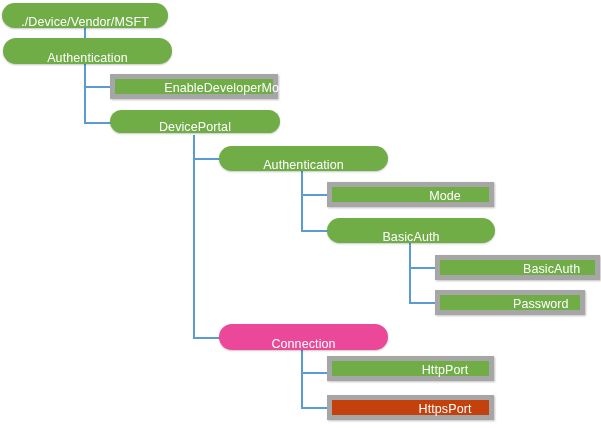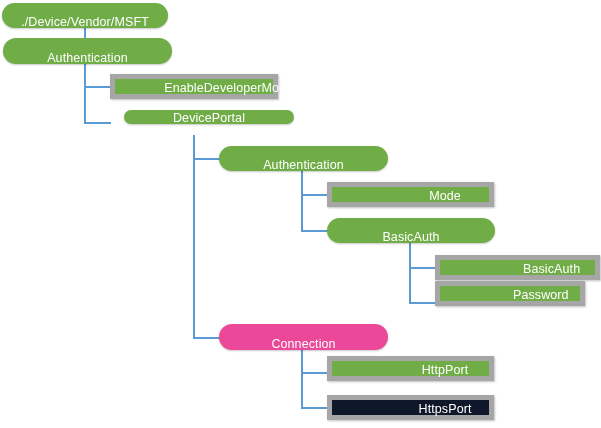--- a/index.html
+++ b/index.html
@@ -80,41 +80,41 @@
   <div id="nodes-layer">
       <div class="node pill" style="left: 2px; top: 3px; width: 166px; height: 25px; background: rgb(112, 173, 71); color: rgb(255, 255, 255);">
         <span class="cap">./Device/Vendor/MSFT</span>
       </div>
       <div class="node pill" style="left: 3px; top: 38px; width: 169px; height: 26px; background: rgb(112, 173, 71); color: rgb(255, 255, 255);">
         <span class="cap">Authentication</span>
       </div>
       <div class="node rect" style="left: 110px; top: 74px; width: 168px; height: 25px; background: rgb(112, 173, 71); color: rgb(255, 255, 255); border-color: rgb(166, 166, 166);">
         <span class="cap">EnableDeveloperMode</span>
       </div>
-      <div class="node pill" style="left: 124px; top: 110px; width: 170px; height: 14px; background: rgb(112, 173, 71); color: rgb(255, 255, 255);">
+      <div class="node pill" style="left: 110px; top: 110px; width: 170px; height: 23px; background: rgb(112, 173, 71); color: rgb(255, 255, 255);">
         <span class="cap">DevicePortal</span>
       </div>
       <div class="node pill" style="left: 219px; top: 146px; width: 169px; height: 25px; background: rgb(112, 173, 71); color: rgb(255, 255, 255);">
         <span class="cap">Authentication</span>
       </div>
       <div class="node rect" style="left: 327px; top: 182px; width: 167px; height: 25px; background: rgb(112, 173, 71); color: rgb(255, 255, 255); border-color: rgb(166, 166, 166);">
         <span class="cap">Mode</span>
       </div>
       <div class="node pill" style="left: 327px; top: 218px; width: 168px; height: 25px; background: rgb(112, 173, 71); color: rgb(255, 255, 255);">
         <span class="cap">BasicAuth</span>
       </div>
       <div class="node rect" style="left: 435px; top: 255px; width: 165px; height: 25px; background: rgb(112, 173, 71); color: rgb(255, 255, 255); border-color: rgb(166, 166, 166);">
         <span class="cap">BasicAuth</span>
       </div>
-      <div class="node rect" style="left: 435px; top: 281px; width: 150px; height: 25px; background: rgb(112, 173, 71); color: rgb(255, 255, 255); border-color: rgb(166, 166, 166);">
+      <div class="node rect" style="left: 435px; top: 290px; width: 150px; height: 25px; background: rgb(112, 173, 71); color: rgb(255, 255, 255); border-color: rgb(166, 166, 166);">
         <span class="cap">Password</span>
       </div>
       <div class="node pill" style="left: 219px; top: 324px; width: 169px; height: 26px; background: #ec4899; color: rgb(255, 255, 255);">
         <span class="cap">Connection</span>
       </div>
       <div class="node rect" style="left: 327px; top: 356px; width: 167px; height: 25px; background: rgb(112, 173, 71); color: rgb(255, 255, 255); border-color: rgb(166, 166, 166);">
         <span class="cap">HttpPort</span>
       </div>
-      <div class="node rect" style="left: 327px; top: 395px; width: 167px; height: 25px; background: #0f172a; color: rgb(255, 255, 255); border-color: rgb(166, 166, 166);">
+      <div class="node rect" style="left: 327px; top: 395px; width: 167px; height: 25px; background: #c2410c; color: rgb(255, 255, 255); border-color: rgb(166, 166, 166);">
         <span class="cap">HttpsPort</span>
       </div>
     </div>
 </div>
 
 </body></html>

